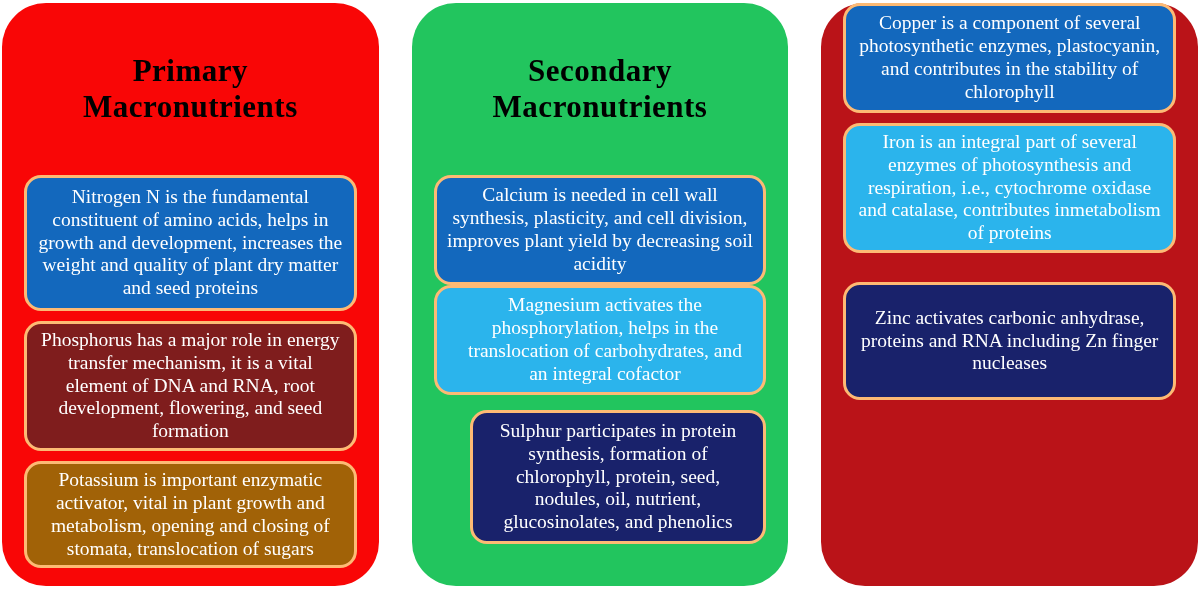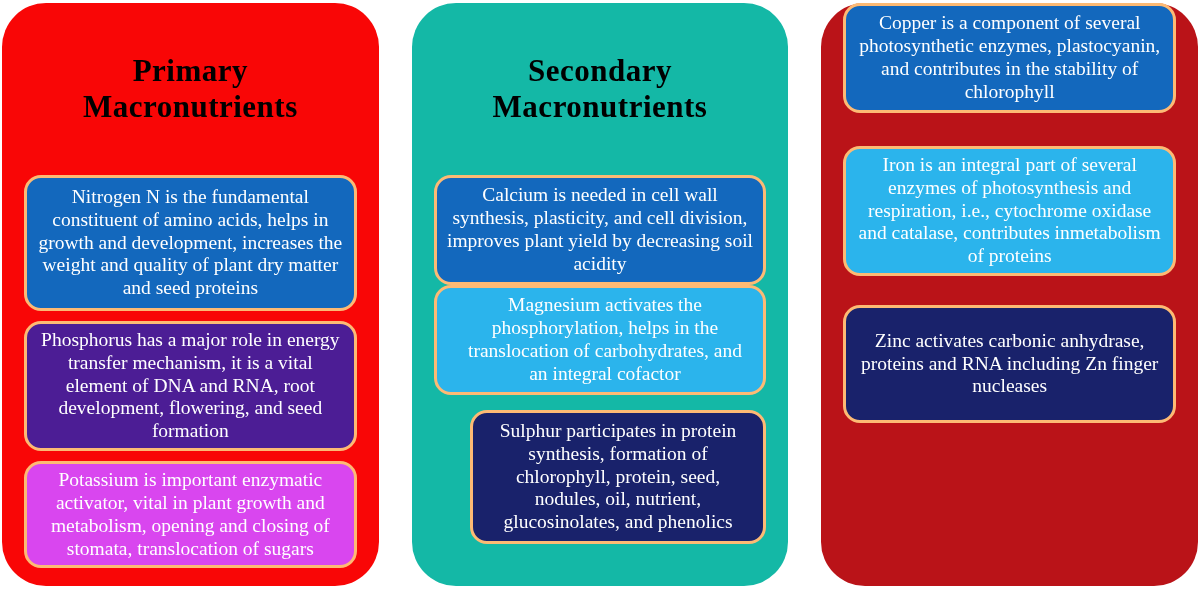--- a/index.html
+++ b/index.html
@@ -55,45 +55,45 @@
     font-size: 19.5px;
     line-height: 1.17;
   }
   
   .p1 .box:nth-child(1) { min-height: 136px; margin-bottom: 10px; }
   .p1 .box:nth-child(2) { min-height: 125px; margin-bottom: 10px; }
   .p1 .box:nth-child(3) { min-height: 102px; }
   .p2 .box:nth-child(1) { min-height: 110px; }
   .p2 .box:nth-child(2) { min-height: 110px; margin-bottom: 15px; padding-left: 20px; }
   .p2 .box:nth-child(3) { min-height: 134px; }
-  .p3 .box:nth-child(1) { min-height: 110px; margin-bottom: 33px; }
+  .p3 .box:nth-child(1) { min-height: 110px; margin-bottom: 10px; }
   .p3 .box:nth-child(2) { min-height: 128px; margin-bottom: 29px; }
   .p3 .box:nth-child(3) { min-height: 118px; }
 </style>
 </head>
 <body>
 
 <div class="figure">
 
   <section class="panel p1" style="background: rgb(249, 6, 6);">
     <h2 class="panel-title">Primary Macronutrients</h2>
     <div class="boxes">
       <div class="box" style="background: rgb(19, 104, 189);">
         <p class="box-text">Nitrogen N is the fundamental constituent of amino acids, helps in growth and development, increases the weight and quality of plant dry matter and seed proteins</p>
       </div>
-      <div class="box" style="background: #4c1d95;">
+      <div class="box" style="background: #7f1d1d;">
         <p class="box-text">Phosphorus has a major role in energy transfer mechanism, it is a vital element of DNA and RNA, root development, flowering, and seed formation</p>
       </div>
-      <div class="box" style="background: #d946ef;">
+      <div class="box" style="background: #a16207;">
         <p class="box-text">Potassium is important enzymatic activator, vital in plant growth and metabolism, opening and closing of stomata, translocation of sugars</p>
       </div>
     </div>
   </section>
 
-  <section class="panel p2" style="background: #14b8a6; font-family: Liberation Serif, serif;">
+  <section class="panel p2" style="background: #22c55e; font-family: Liberation Serif, serif;">
     <h2 class="panel-title">Secondary Macronutrients</h2>
     <div class="boxes">
       <div class="box" style="background: rgb(19, 104, 189);">
         <p class="box-text">Calcium is needed in cell wall synthesis, plasticity, and cell division, improves plant yield by decreasing soil acidity</p>
       </div>
       <div class="box" style="background: rgb(43, 180, 236);">
         <p class="box-text">Magnesium activates the phosphorylation, helps in the translocation of carbohydrates, and an integral cofactor</p>
       </div>
       <div class="box" style="background: rgb(25, 34, 107); margin-left: 36px;">
         <p class="box-text">Sulphur participates in protein synthesis, formation of chlorophyll, protein, seed, nodules, oil, nutrient, glucosinolates, and phenolics</p>

